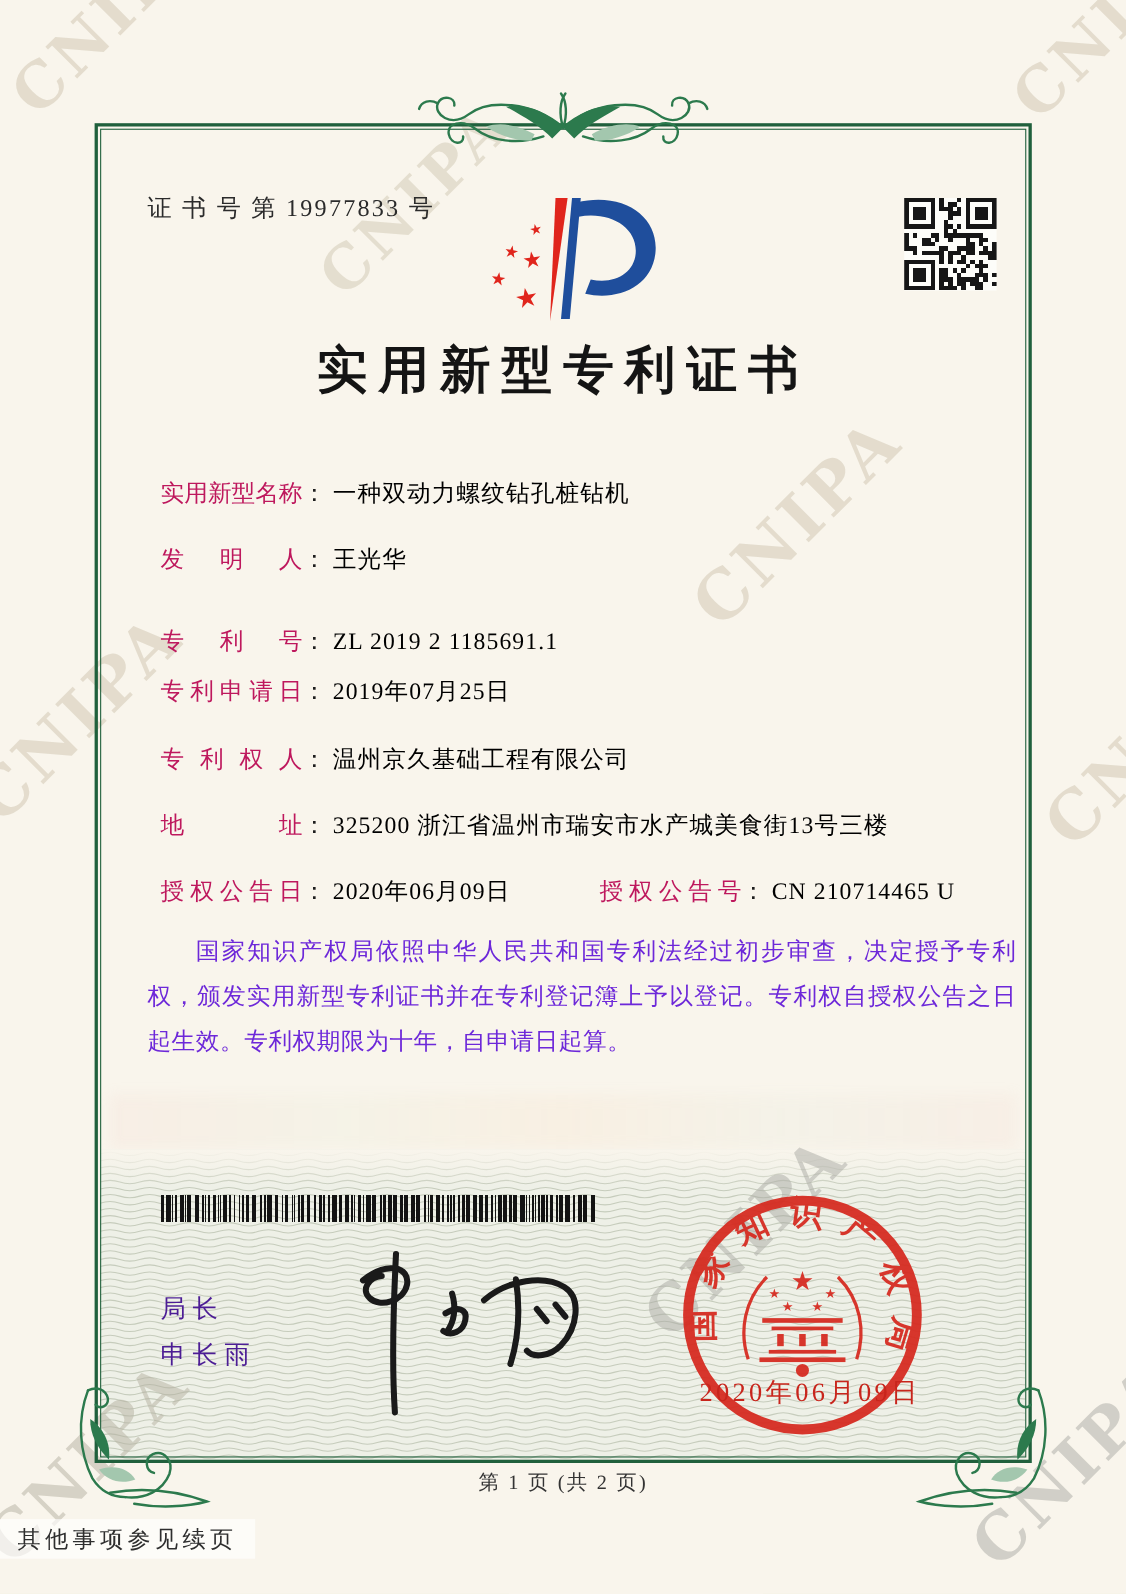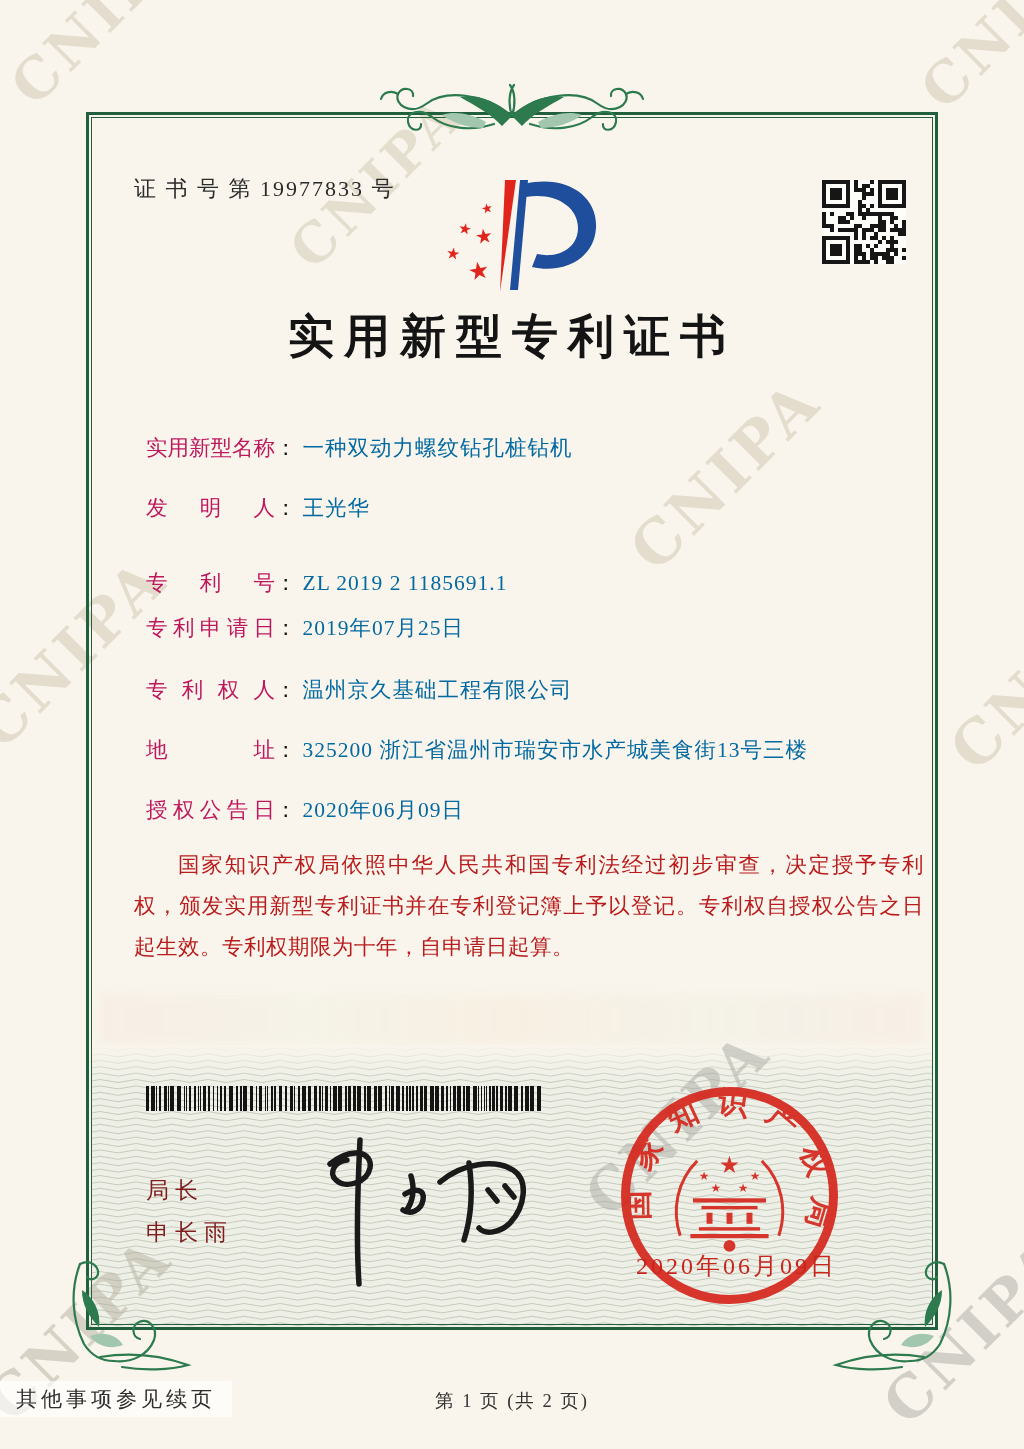--- a/index.html
+++ b/index.html
@@ -23,35 +23,35 @@
   
   .cert-no{position:absolute;left:134px;top:174px;font-size:22px;letter-spacing:2px;color:#2b2b2b;z-index:3;}
   .logo{position:absolute;left:420px;top:168px;z-index:3;}
   .qr{position:absolute;left:822px;top:180px;z-index:3;}
   .title{position:absolute;left:0;right:0;top:306px;text-align:center;font-size:46px;font-weight:bold;
          letter-spacing:10px;color:#141414;z-index:3;font-family:Liberation Serif, serif;}
   
   .frow{position:absolute;left:146px;right:100px;height:30px;font-size:21.5px;z-index:3;white-space:nowrap;}
   .flabel{display:inline-block;width:129px;text-align:justify;text-align-last:justify;color:#be185d;vertical-align:top;}
   .colon{color:#1d1d1d;}
-  .fvalue{padding-left:6px;letter-spacing:1px;color:#0369a1;text-align:center;}
+  .fvalue{padding-left:6px;letter-spacing:1px;color:#000000;text-align:center;}
   .grant-right{position:absolute;left:399px;top:0;}
   
   .paras{position:absolute;left:134px;top:845px;width:790px;z-index:3;font-size:21.5px;line-height:41px;
-         letter-spacing:.5px;color:#b91c1c;text-align:justify;}
+         letter-spacing:.5px;color:#6d28d9;text-align:justify;}
   .paras p{margin:0;text-indent:44px;}
   
   .barcode{position:absolute;left:146px;top:1086px;z-index:3;}
-  .director{position:absolute;left:146px;top:1170px;z-index:3;font-family:Liberation Serif, serif;
-            font-size:23px;letter-spacing:6px;color:#7f1d1d;line-height:42px;}
+  .director{position:absolute;left:146px;top:1170px;z-index:3;font-family:Liberation Mono, monospace;
+            font-size:23px;letter-spacing:6px;color:#4c1d95;line-height:42px;}
   .signature{position:absolute;left:272px;top:1130px;z-index:4;}
   .seal{position:absolute;left:612px;top:1078px;z-index:4;}
   .seal-date{position:absolute;left:636px;top:1250px;z-index:5;color:#c8251c;font-size:24px;
              letter-spacing:3px;white-space:nowrap;}
-  .page-no{position:absolute;left:0;right:0;top:1388px;text-align:center;font-size:18.5px;
+  .page-no{position:absolute;left:0;right:0;top:1335px;text-align:center;font-size:18.5px;
            letter-spacing:2px;color:#333;z-index:3;}
   .cont-note{position:absolute;left:0;right:0;top:1381px;text-align:left;z-index:3;}
   .cont-note span{display:inline-block;background:rgba(255,255,255,.65);padding:4px 16px;font-size:21px;
            letter-spacing:4px;color:#2e2e2e;}
   
   .orn{position:absolute;z-index:6;pointer-events:none;}
 </style>
 </head>
 <body>
 
@@ -323,20 +323,23 @@
     <span class="flabel">专利申请日</span><span class="colon">：</span><span class="fvalue">2019年07月25日</span>
   </div>
   <div class="frow" style="top:675px">
     <span class="flabel">专利权人</span><span class="colon">：</span><span class="fvalue">温州京久基础工程有限公司</span>
   </div>
   <div class="frow" style="top:735px">
     <span class="flabel">地址</span><span class="colon">：</span><span class="fvalue">325200 浙江省温州市瑞安市水产城美食街13号三楼</span>
   </div>
   <div class="frow" style="top:795px">
     <span class="flabel">授权公告日</span><span class="colon">：</span><span class="fvalue">2020年06月09日</span>
+    <span class="grant-right">
+      <span class="flabel">授权公告号</span><span class="colon">：</span><span class="fvalue">CN 210714465 U</span>
+    </span>
   </div>
 
   <div class="paras">
     <p>国家知识产权局依照中华人民共和国专利法经过初步审查，决定授予专利权，颁发实用新型专利证书并在专利登记簿上予以登记。专利权自授权公告之日起生效。专利权期限为十年，自申请日起算。</p>
   </div>
 
   <svg class="barcode" id="barSvg" width="398" height="25" viewBox="0 0 398 25" shape-rendering="crispEdges">
       <rect x="0" y="0" width="3" height="25" fill="#131313"></rect>
       <rect x="5" y="0" width="4" height="25" fill="#131313"></rect>
       <rect x="10" y="0" width="1" height="25" fill="#131313"></rect>

